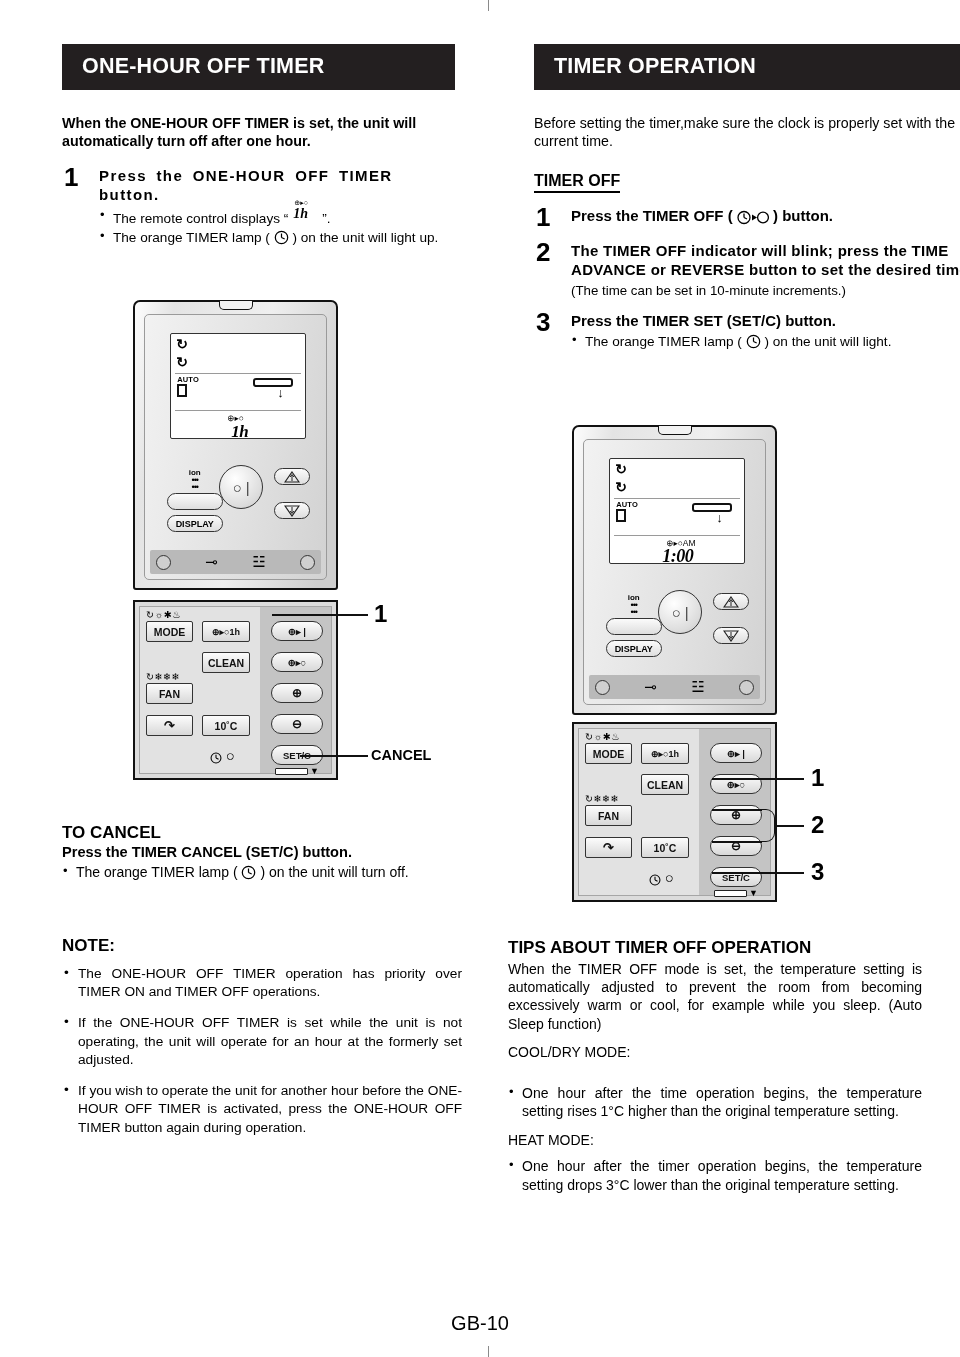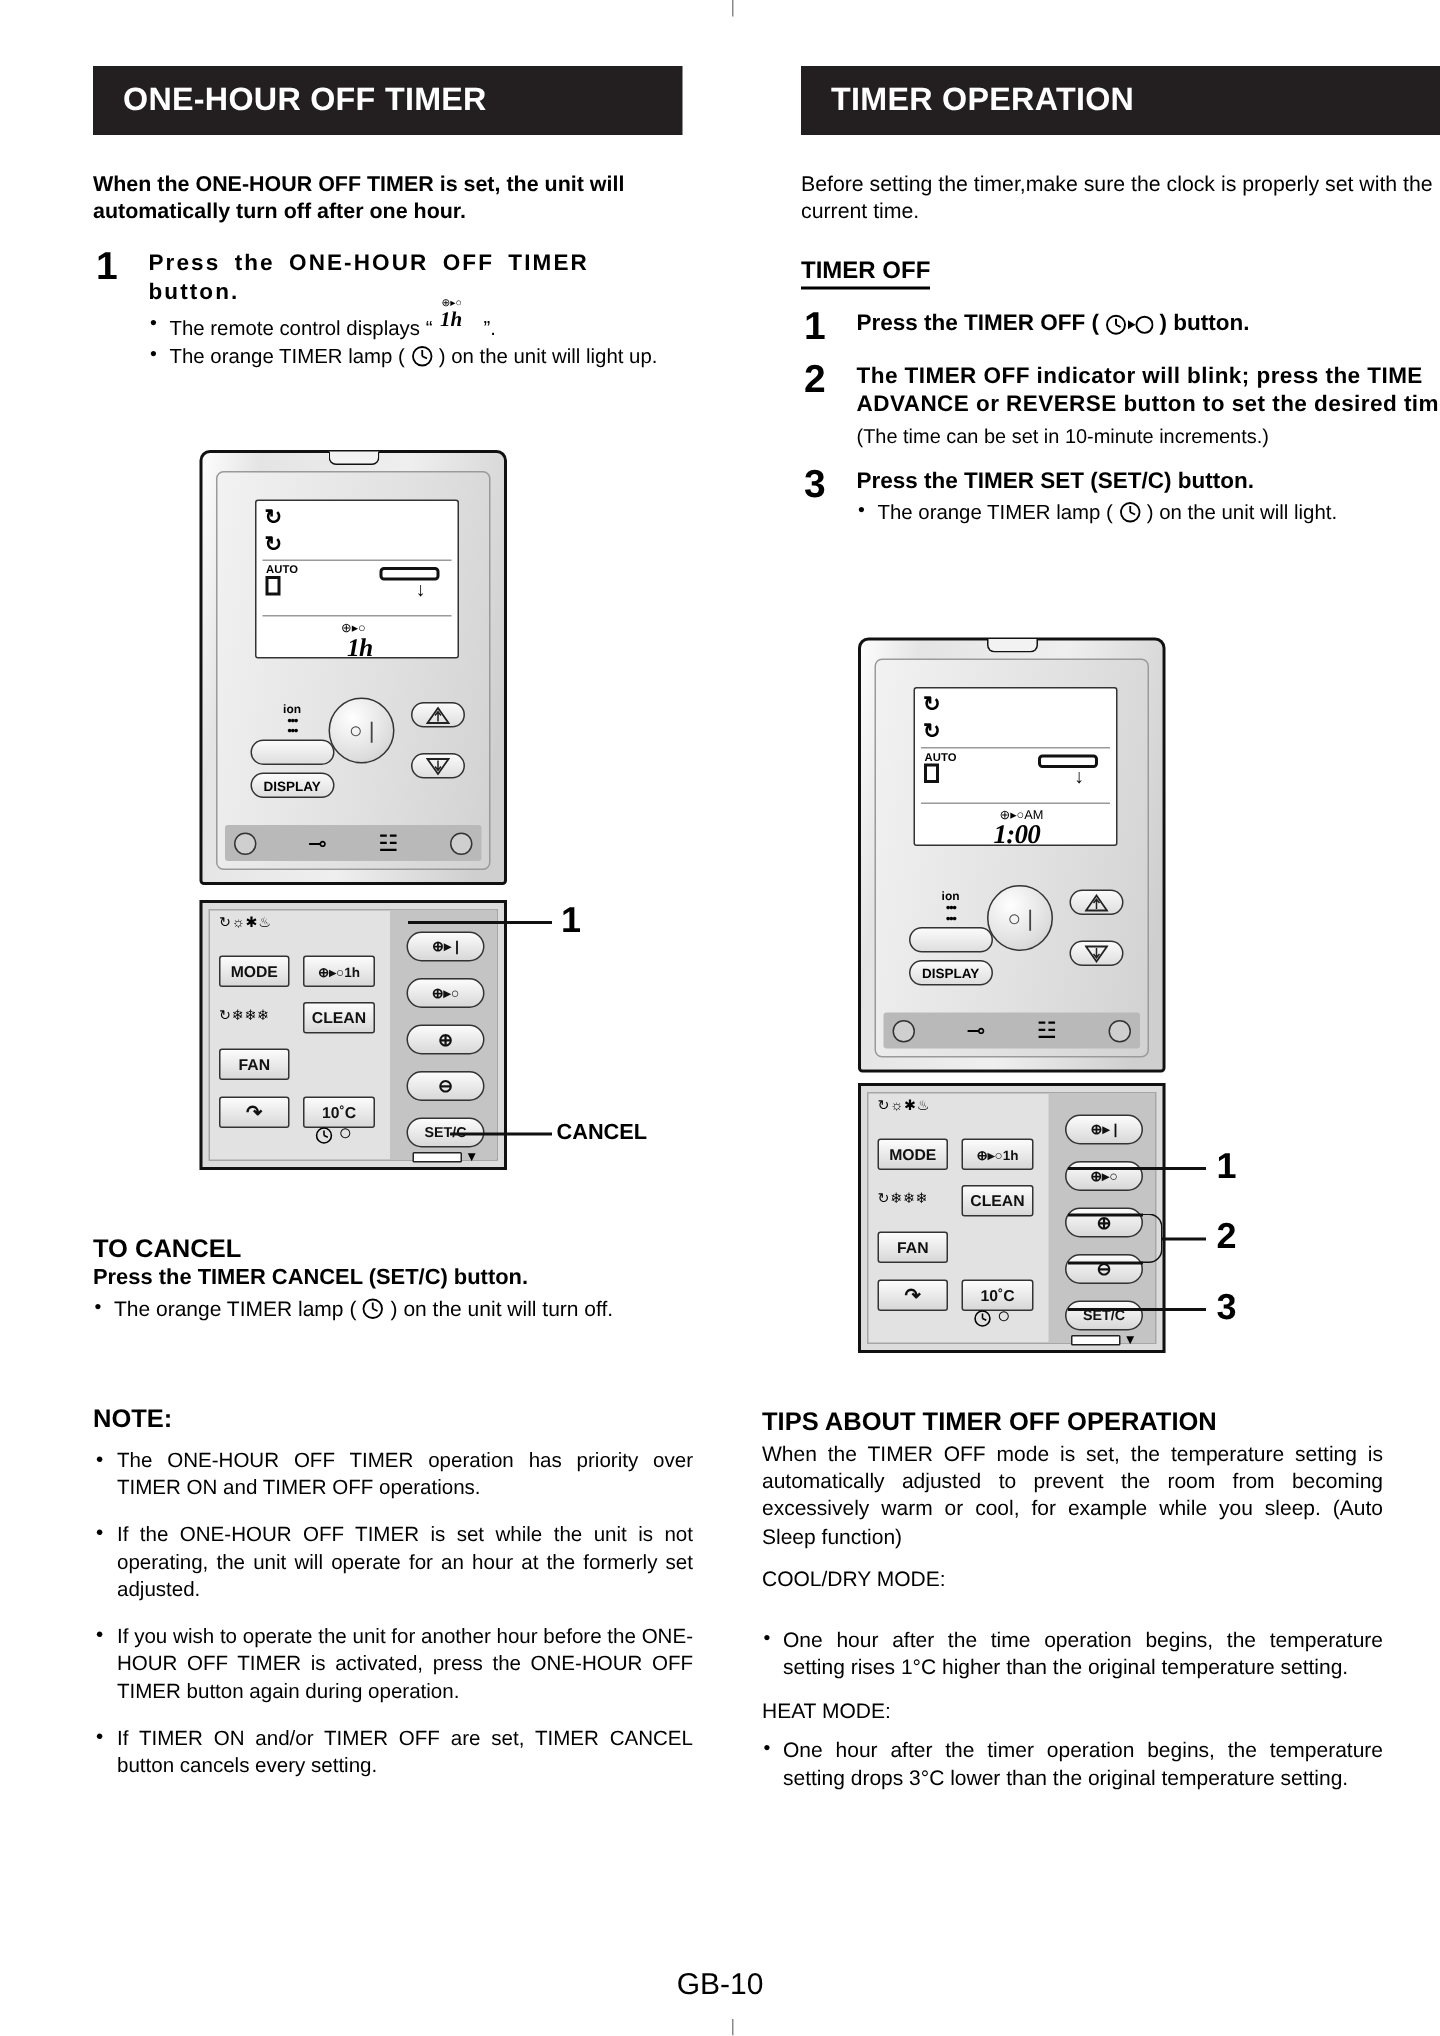--- a/index.html
+++ b/index.html
@@ -165,21 +165,21 @@
   .rightcol-shade {
     position: absolute; top: 0; bottom: 0; right: 0; width: 37%;
     background: #c4c4c4;
   }
   .btn {
     position: absolute; border: 1.4px solid #333;
     background: linear-gradient(#fcfcfc,#d8d8d8);
     display: flex; align-items: center; justify-content: center;
     font-size: 10.5px; font-weight: bold; color: #111; white-space: nowrap;
   }
-  .btn.rect { border-radius: 2px; margin-top: 16px; }
+  .btn.rect { border-radius: 2px; }
   .btn.oval { border-radius: 13px; }
   .modeicons { position: absolute; font-size: 9.5px; letter-spacing: .5px; }
 
   
   .callout-line { position: absolute; background: #111; height: 1.7px; }
   .callout-num {
     position: absolute; font-size: 24px; font-weight: bold; line-height: 1;
   }
   .callout-txt {
     position: absolute; font-size: 14.5px; font-weight: bold; line-height: 1;
@@ -369,21 +369,20 @@
       </li>
     </ul>
   </div>
 
   <div style="position:absolute; left:62px; top:936px; width:400px;">
     <div class="sec-h1">NOTE:</div>
     <ul class="note-list">
       <li>The ONE-HOUR OFF TIMER operation has priority over TIMER ON and TIMER OFF operations.</li>
       <li>If the ONE-HOUR OFF TIMER is set while the unit is not operating, the unit will operate for an hour at the formerly set adjusted.</li>
       <li>If you wish to operate the unit for another hour before the ONE-HOUR OFF TIMER is activated, press the ONE-HOUR OFF TIMER button again during operation.</li>
-      <li>If TIMER ON and/or TIMER OFF are set, TIMER CANCEL button cancels every setting.</li>
     </ul>
   </div>
 
   <div class="col-right">
 
     <div class="band right-band">TIMER OPERATION</div>
 
     <div class="intro reg">Before setting the timer,make sure the clock is properly set with the current time.</div>
 
     <div class="subhead-ul">TIMER OFF</div>

